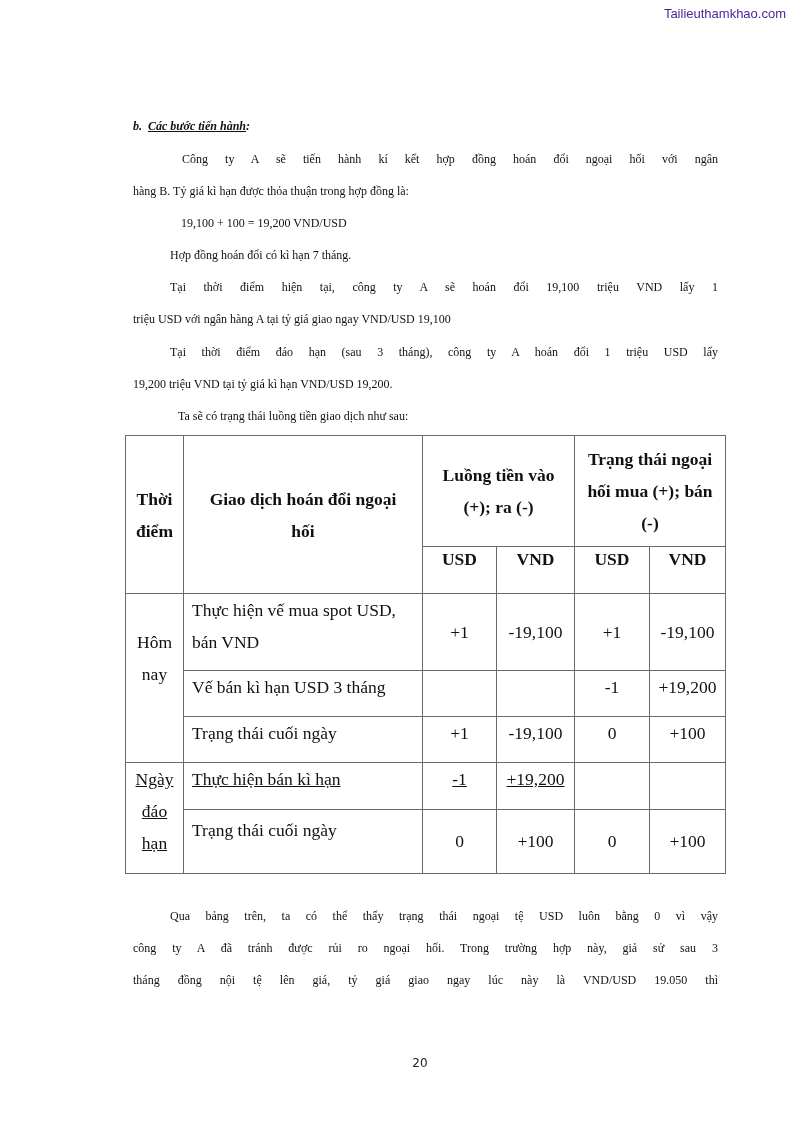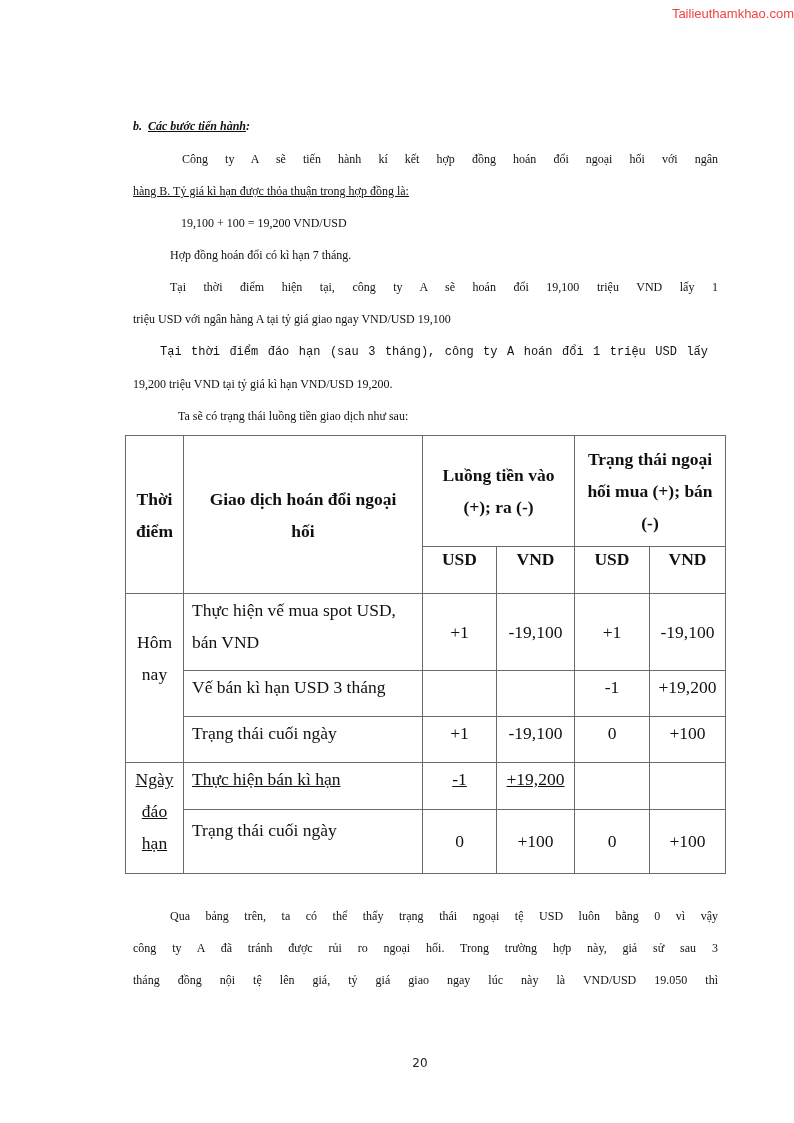--- a/index.html
+++ b/index.html
@@ -1,19 +1,19 @@
 <!DOCTYPE html>
 <html><head>
 <meta charset="utf-8">
 <style>
   html, body { margin:0; padding:0; background:#ffffff; }
   body { width:794px; height:1123px; position:relative; overflow:hidden;
          font-family:"Liberation Serif", serif; color:#111; }
-  .watermark { position:absolute; top:6px; right:0; font-family:"Liberation Sans", sans-serif;
-               font-size:13px; color:#ef4444; }
+  .watermark { position:absolute; top:6px; right:8px; font-family:"Liberation Sans", sans-serif;
+               font-size:13px; color:#4c1d95; }
   .line { position:absolute; left:133px; width:585px; font-size:12px; line-height:20px; white-space:nowrap; }
   .heading { font-weight:bold; font-style:italic; }
   .heading .u { text-decoration:underline; }
   .justify { text-align:justify; text-align-last:justify; white-space:normal; }
   table.swap { position:absolute; left:125px; top:435px; border-collapse:collapse;
                font-size:17.5px; }
   table.swap td, table.swap th { border:1.3px solid #6a6a6a; padding:0; text-align:center; }
   table.swap th { font-weight:bold; }
   .vmid { vertical-align:middle; }
   .vtop { vertical-align:top; }
@@ -27,26 +27,26 @@
 <body>
 
 <div class="watermark">Tailieuthamkhao.com</div>
 
 <div class="line heading" style="top:116px;">
   <span>b.</span>&nbsp;
   <span class="u">Các bước tiến hành</span><span>:</span>
 </div>
 
 <div class="line justify" style="top:149px; left:182px; width:536px;">Công ty A sẽ tiến hành kí kết hợp đồng hoán đổi ngoại hối với ngân</div>
-<div class="line" style="top:181px;text-decoration:underline;">hàng B. Tỷ giá kì hạn được thỏa thuận trong hợp đồng là:</div>
+<div class="line" style="top:181px;">hàng B. Tỷ giá kì hạn được thỏa thuận trong hợp đồng là:</div>
 <div class="line" style="top:213px; left:181px;">19,100 + 100 = 19,200 VND/USD</div>
 <div class="line" style="top:245px; left:170px;">Hợp đồng hoán đổi có kì hạn 7 tháng.</div>
 <div class="line justify" style="top:277px; left:170px; width:548px;">Tại thời điểm hiện tại, công ty A sẽ hoán đổi 19,100 triệu VND lấy 1</div>
 <div class="line" style="top:309px;">triệu USD với ngân hàng A tại tỷ giá giao ngay VND/USD 19,100</div>
-<div class="line justify" style="top:342px; left:160px; width:548px;font-family:Liberation Mono, monospace;">Tại thời điểm đáo hạn (sau 3 tháng), công ty A hoán đổi 1 triệu USD lấy</div>
+<div class="line justify" style="top:342px; left:170px; width:548px;">Tại thời điểm đáo hạn (sau 3 tháng), công ty A hoán đổi 1 triệu USD lấy</div>
 <div class="line" style="top:374px;">19,200 triệu VND tại tỷ giá kì hạn VND/USD 19,200.</div>
 <div class="line" style="top:406px; left:178px;">Ta sẽ có trạng thái luồng tiền giao dịch như sau:</div>
 
 <table class="swap">
   <colgroup>
     <col style="width:58px">
       <col style="width:239px">
       <col style="width:74px">
       <col style="width:78px">
       <col style="width:75px">

